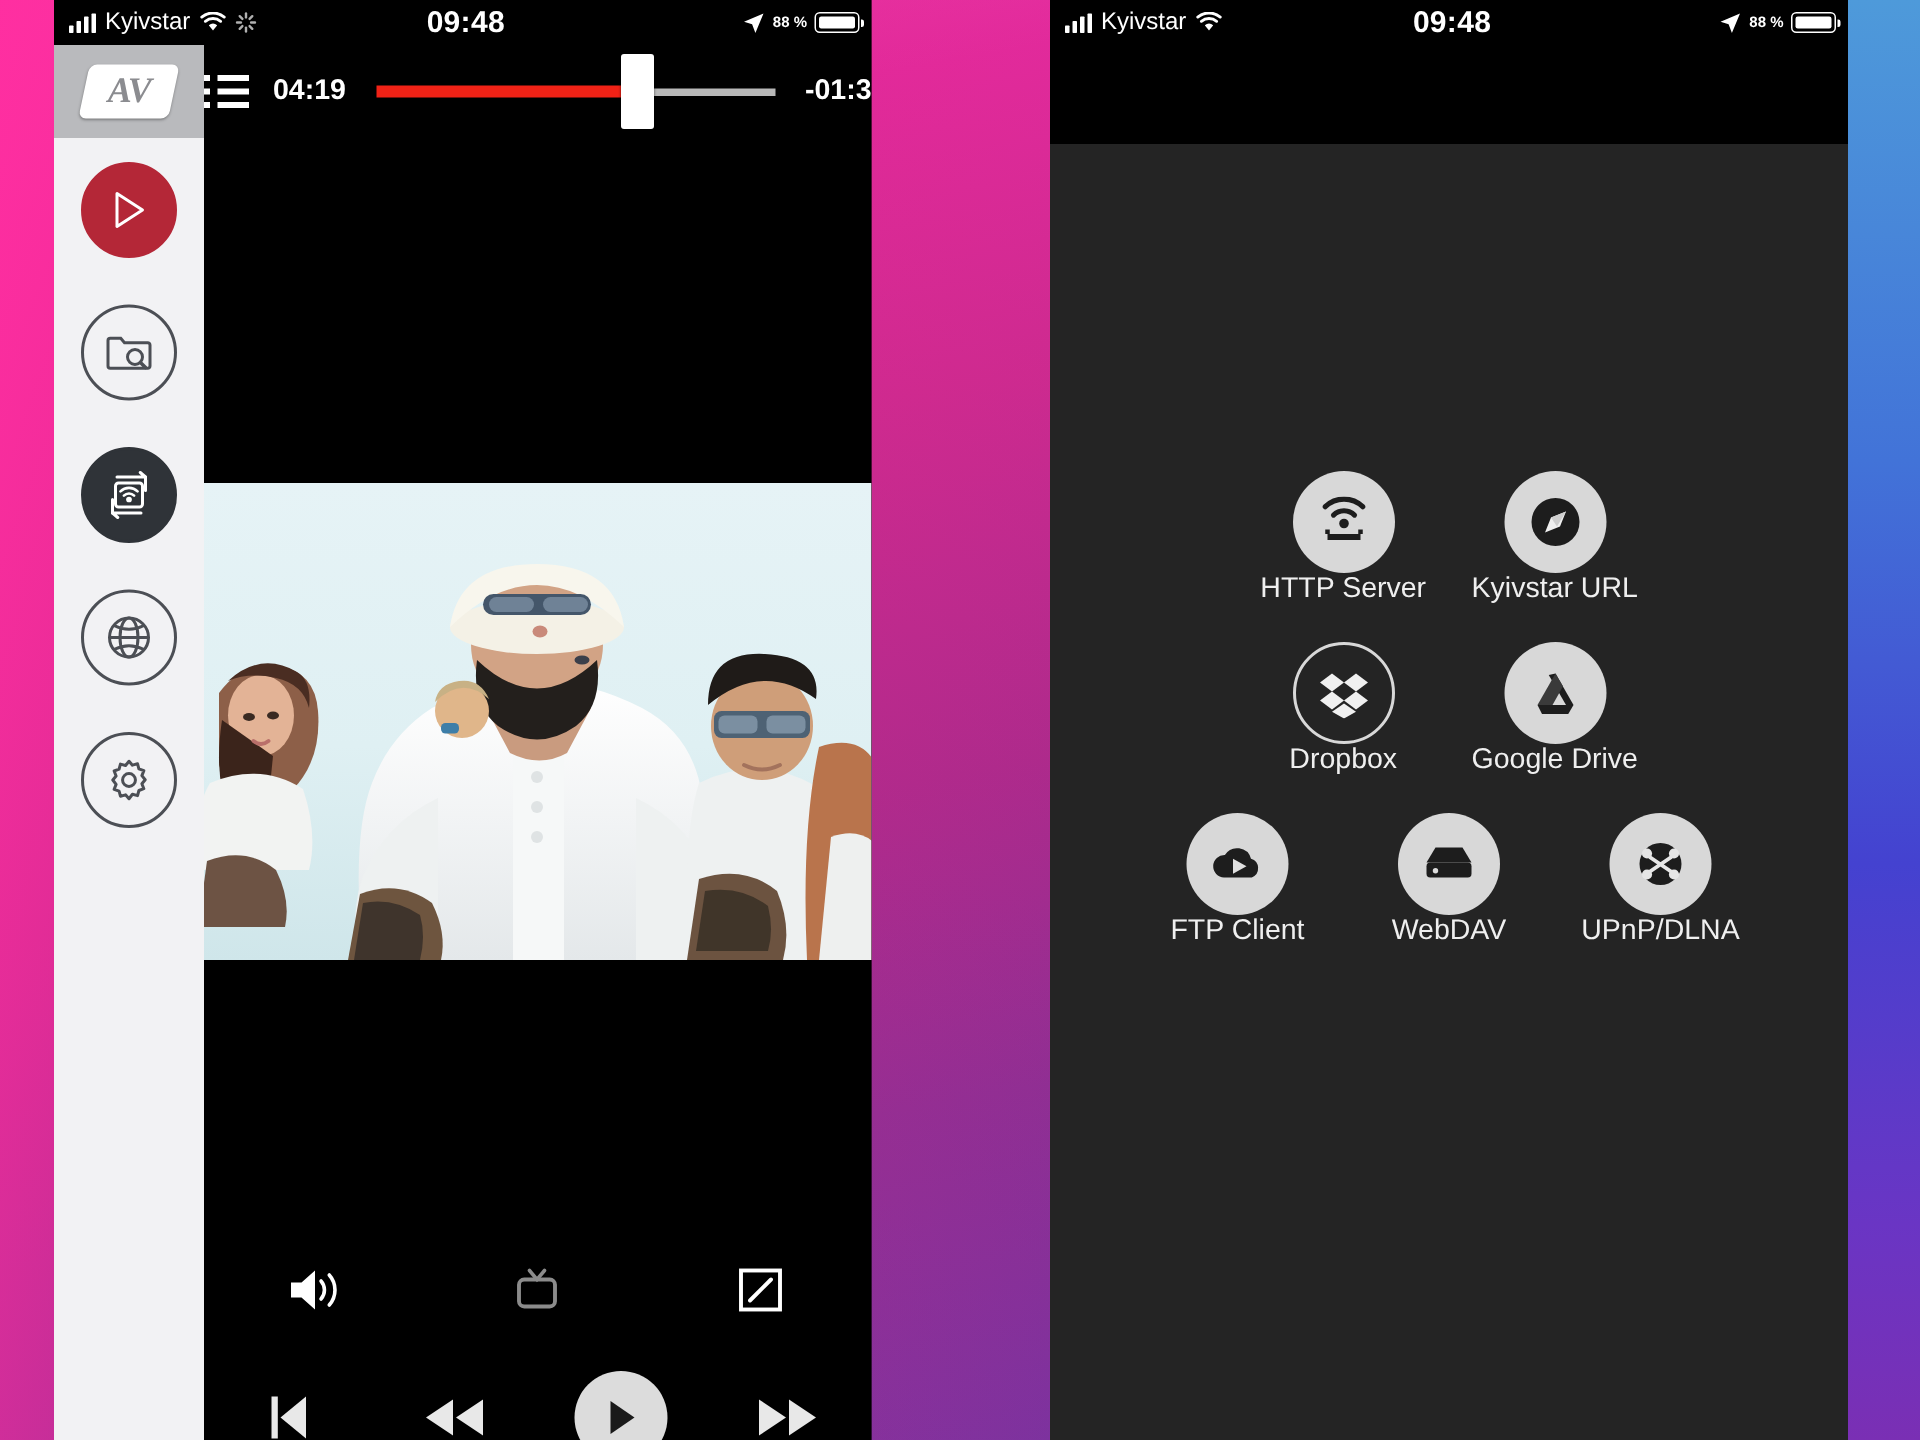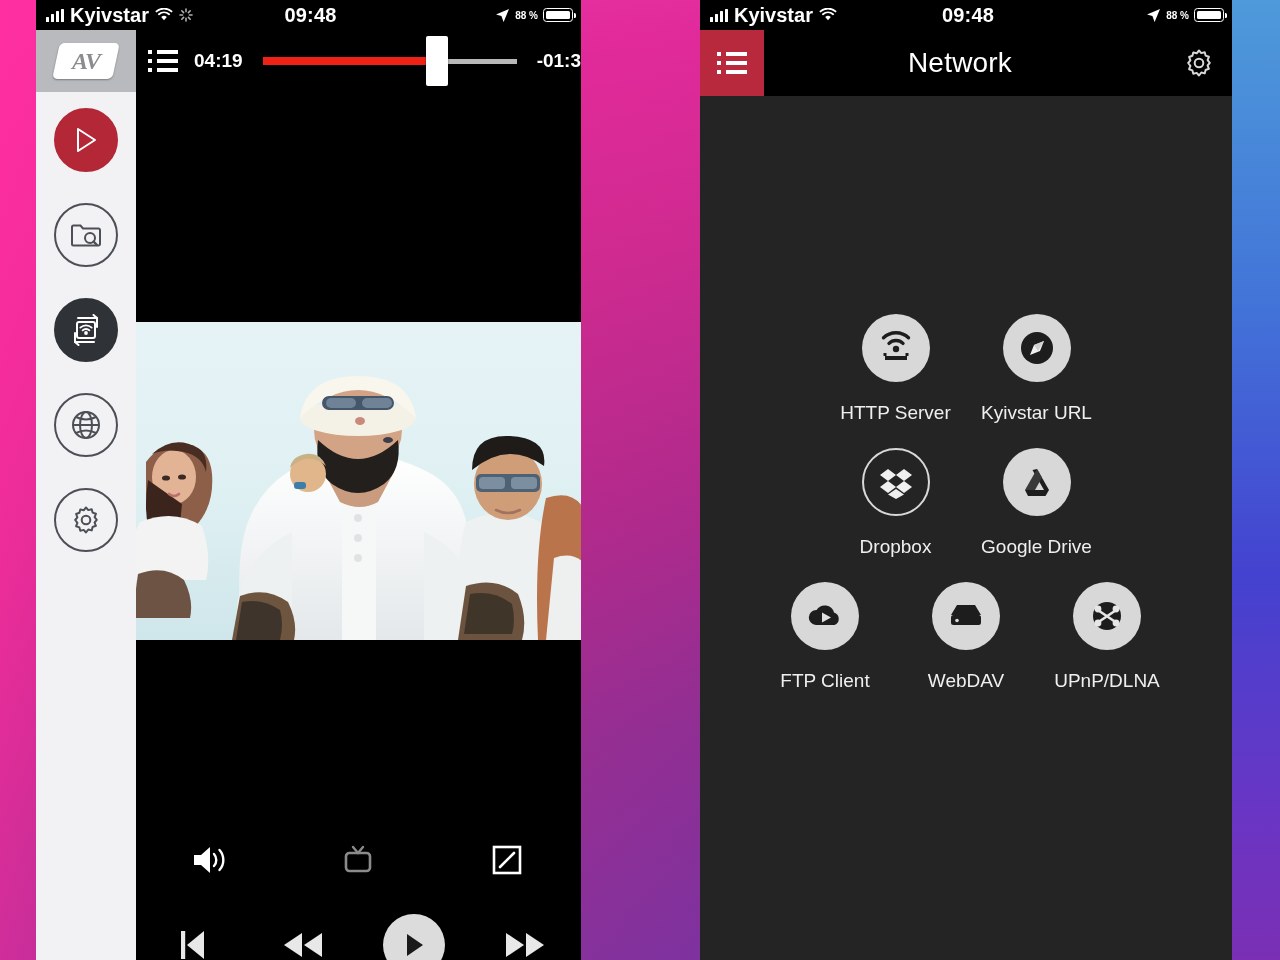--- a/index.html
+++ b/index.html
@@ -41,21 +41,21 @@
   }
   .sb-left { display: flex; align-items: center; gap: 6px; padding-left: 10px; }
   .sb-center { position: absolute; left: 4px; right: 0; text-align: center; font-size: 20px; font-weight: bold; letter-spacing: .2px;}
   .sb-right { position: absolute; right: 8px; display: flex; align-items: center; gap: 5px; }
   .bars { display: inline-flex; align-items: flex-end; gap: 2px; height: 13px; }
   .bars i { display:block; width: 3px; background: #fff; border-radius: .5px; }
   .bars i:nth-child(1){height:5px}
   .bars i:nth-child(2){height:8px}
   .bars i:nth-child(3){height:11px}
   .bars i:nth-child(4){height:13px}
-  .carrier { font-size: 20px; font-weight: bold; }
+  .carrier { font-size: 16px; font-weight: normal; }
   .battery {
     width: 30px; height: 14px; border: 1.6px solid #fff; border-radius: 3.5px;
     position: relative; padding: 1.6px;
   }
   .battery::after {
     content: ""; position: absolute; right: -4px; top: 4px; width: 2.5px; height: 5px;
     background: #fff; border-radius: 0 1.5px 1.5px 0;
   }
   .battery span { display:block; height:100%; background:#fff; border-radius:1.5px; }
   .pct { font-size: 10px; font-weight: bold; }
@@ -87,21 +87,21 @@
     border: 2px solid #4c4f55;
   }
   .side-btn.filled-red { background: #b42737; border-color: #b42737; }
   .side-btn.filled-dark { background: #2f3338; border-color: #2f3338; }
   .side-slot { height: 95px; display: flex; align-items: center; justify-content: center; }
 
   #player {
     position: absolute; left: 100px; top: 30px; right: 0; bottom: 0; background: #000;
   }
   .player-top {
-    height: 62px; display: flex; align-items: center; gap: 16px; padding-left: 12px;
+    height: 62px; display: flex; align-items: center; gap: 16px; padding-left: 0;
     color: #fff;
   }
   .list-icon { width: 30px; height: 22px; display:flex; flex-direction:column; justify-content:space-between; }
   .list-icon div { display:flex; align-items:center; gap:5px; }
   .list-icon b { width:4px; height:4px; background:#fff; display:block; }
   .list-icon s { display:block; height:4px; width:21px; background:#fff; text-decoration:none; }
   .time { font-size: 19px; font-weight: bold; color: #fff; white-space: nowrap; }
   .seek { position: relative; flex: 1; height: 40px; display:flex; align-items:center; margin: 0 4px; }
   .seek .track-done { height: 8px; background: #f02216; border-radius: 0; width: 167px; }
   .seek .track-left  { height: 5px; background: #b8b8b8; flex: 1; }
@@ -150,21 +150,21 @@
   }
   .net-grid { padding-top: 218px; }
   .net-row { display: flex; justify-content: center; margin-bottom: 24px; }
   .net-cell { width: 141px; display: flex; flex-direction: column; align-items: center; }
   .net-circle {
     width: 68px; height: 68px; border-radius: 50%;
     display: flex; align-items: center; justify-content: center;
     background: #d8d8d8;
   }
   .net-circle.outline { background: #242424; border: 2.5px solid #d8d8d8; }
-  .net-label { margin-top: 20px; color: #efefef; font-size: 19px; white-space: nowrap; }
+  .net-label { margin-top: 0; color: #efefef; font-size: 19px; white-space: nowrap; }
 </style>
 </head>
 <body>
 
 <div id="backdrop">
   <div class="bg-left"></div>
   <div class="bg-left-2"></div>
   <div class="bg-right"></div>
 </div>
 
@@ -432,45 +432,20 @@
       <svg width="15" height="15" viewBox="0 0 15 15">
         <path d="M14 1 1 6.5l5.4 1.6L8.6 14Z" fill="#fff"></path>
       </svg>
       <span class="pct">88 %</span>
       <span class="battery">
           <span></span>
         </span>
     </div>
   </div>
 
-  <div id="net-nav">
-    <div class="menu-btn">
-      <div class="list-icon">
-        <div>
-            <b></b>
-            <s></s>
-          </div>
-          <div>
-            <b></b>
-            <s></s>
-          </div>
-          <div>
-            <b></b>
-            <s></s>
-          </div>
-      </div>
-    </div>
-    <div class="net-title">Network</div>
-    <div class="gear-btn">
-      <svg width="32" height="32" viewBox="0 0 32 32">
-        <path d="M16 3.5l2.3 2.6 3.4-.9.9 3.4 3.3 1.2-1.3 3.3 2.2 2.7-2.2 2.7 1.3 3.3-3.3 1.2-.9 3.4-3.4-.9L16 28.5l-2.3-2.6-3.4.9-.9-3.4-3.3-1.2 1.3-3.3L5.2 16l2.2-2.7-1.3-3.3 3.3-1.2.9-3.4 3.4.9Z" fill="none" stroke="#d8d8d8" stroke-width="2" stroke-linejoin="round"></path>
-        <circle cx="16" cy="16" r="4.3" fill="none" stroke="#d8d8d8" stroke-width="2"></circle>
-      </svg>
-    </div>
-  </div>
 
   <div id="net-body">
     <div class="net-grid">
 
       <div class="net-row">
         <div class="net-cell">
           <div class="net-circle">
             <svg width="38" height="34" viewBox="0 0 38 34">
               <circle cx="19" cy="18" r="3.2" fill="#1d1d1d"></circle>
               <path d="M12 12.4a10 10 0 0 1 14 0" stroke="#1d1d1d" stroke-width="3.4" fill="none" stroke-linecap="round"></path>

